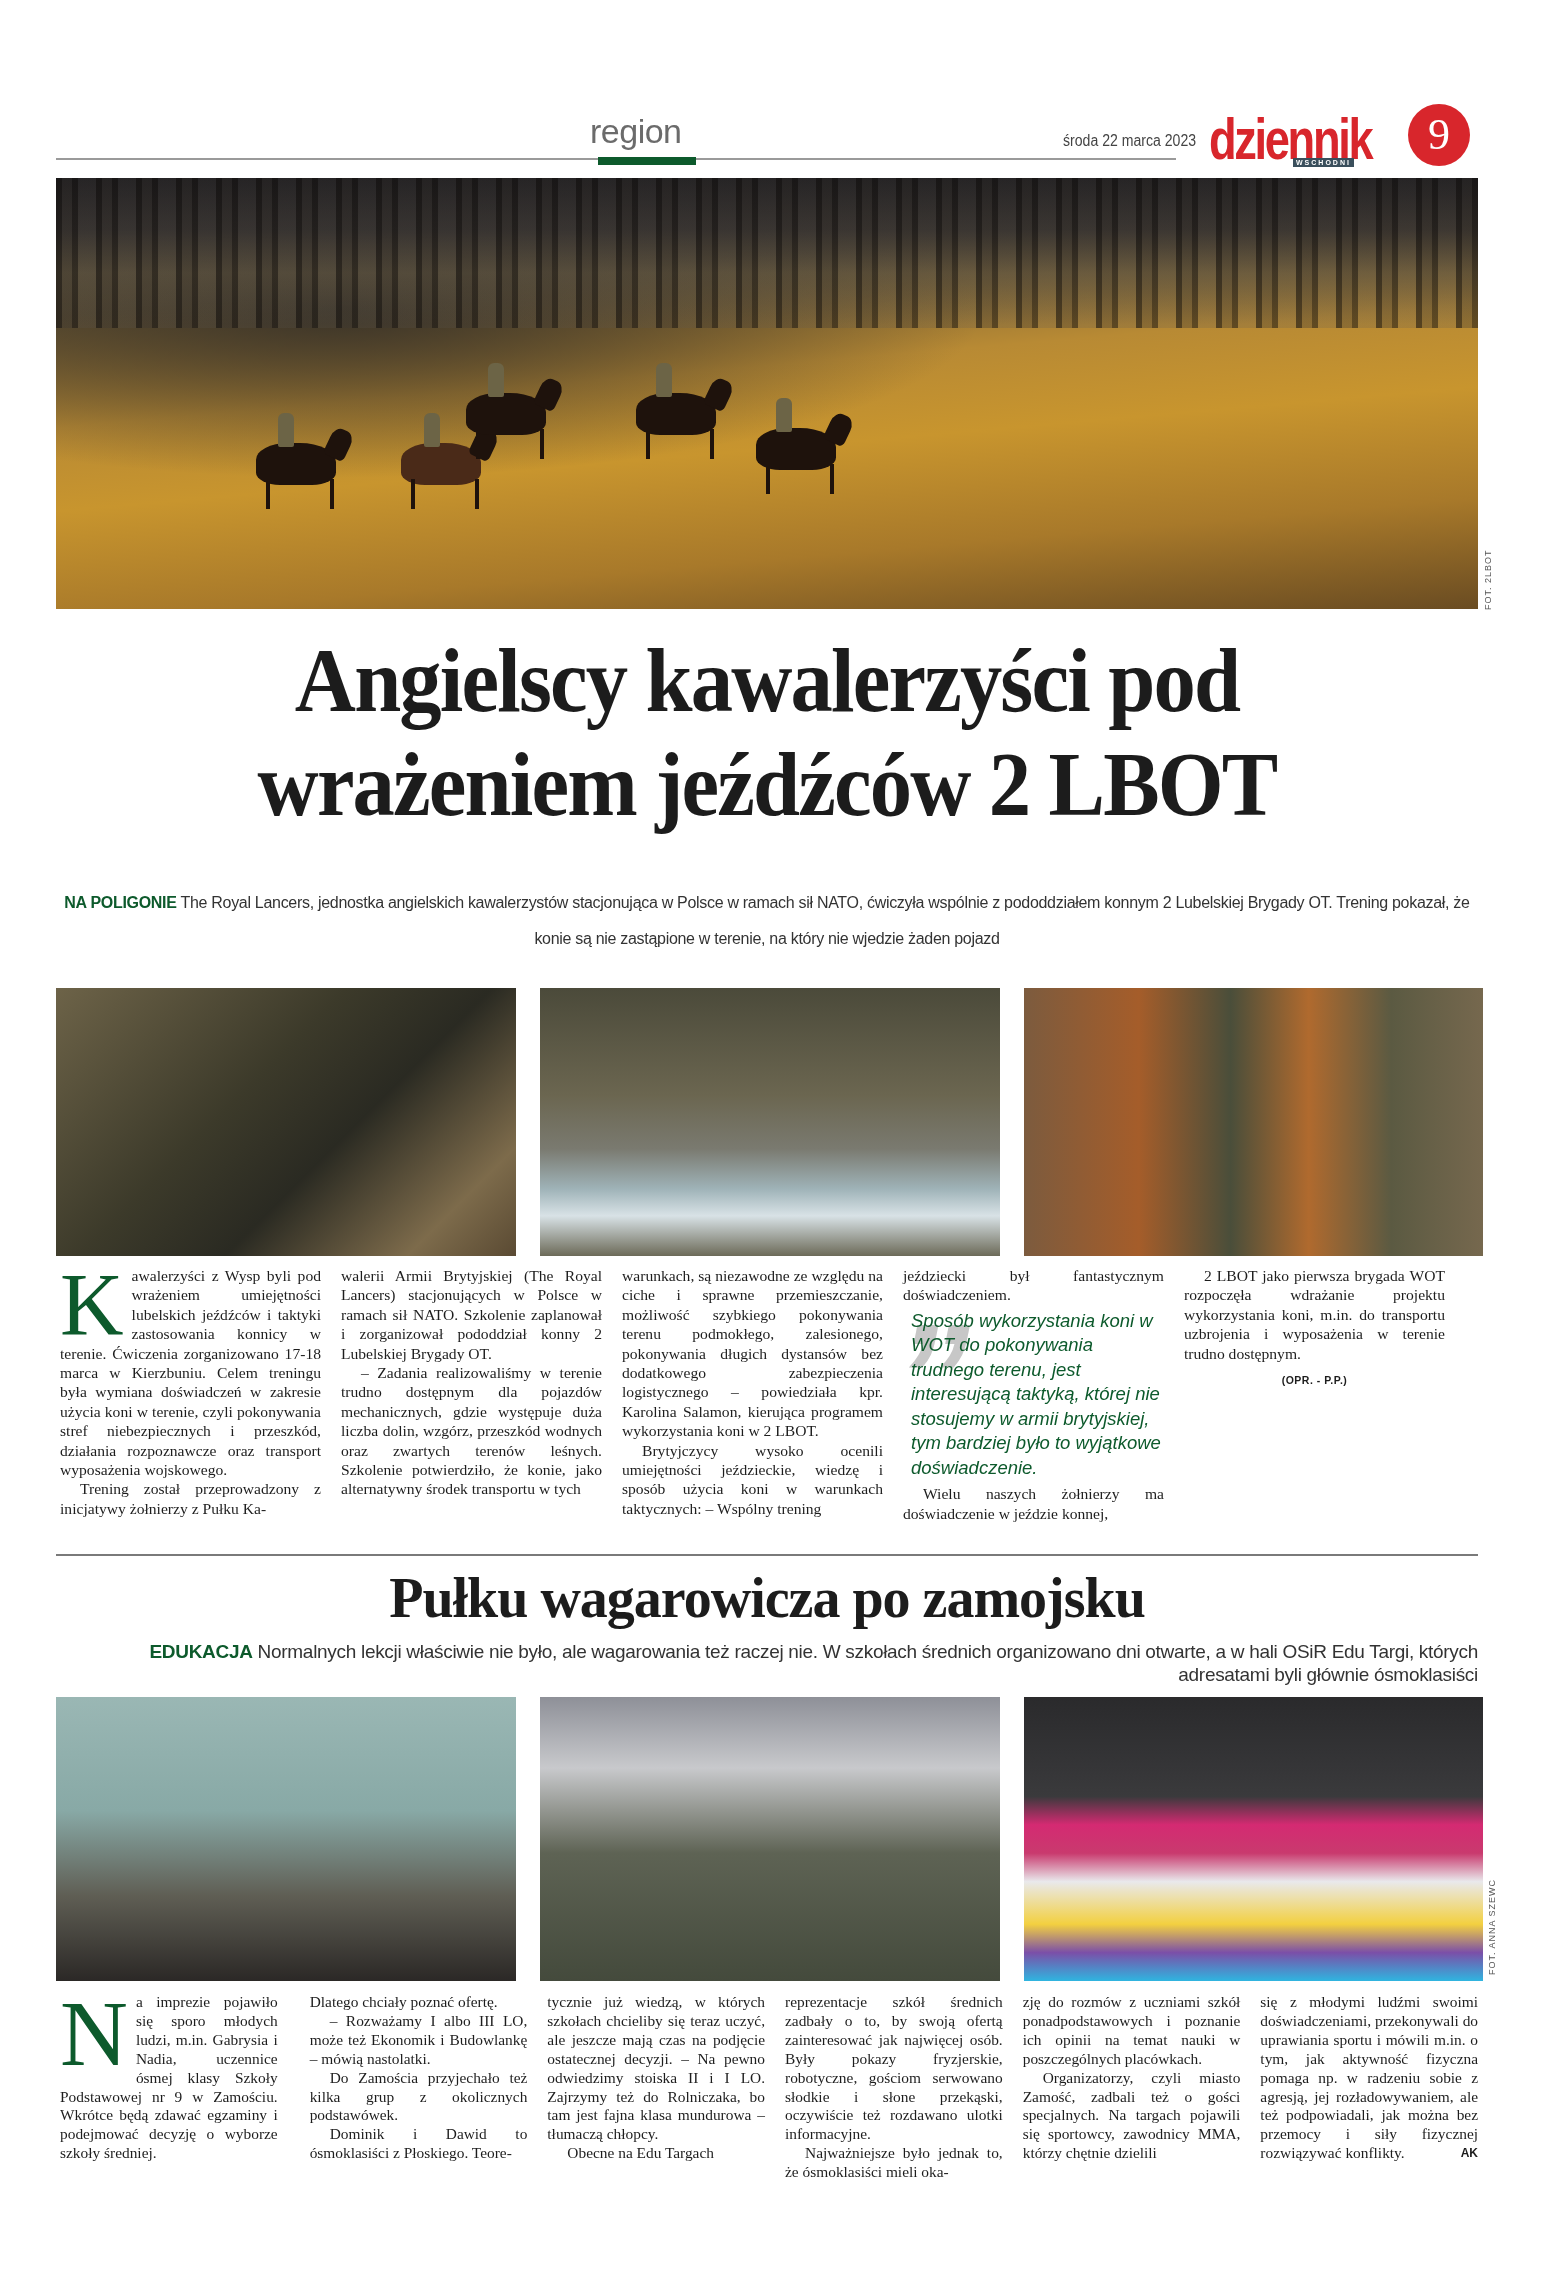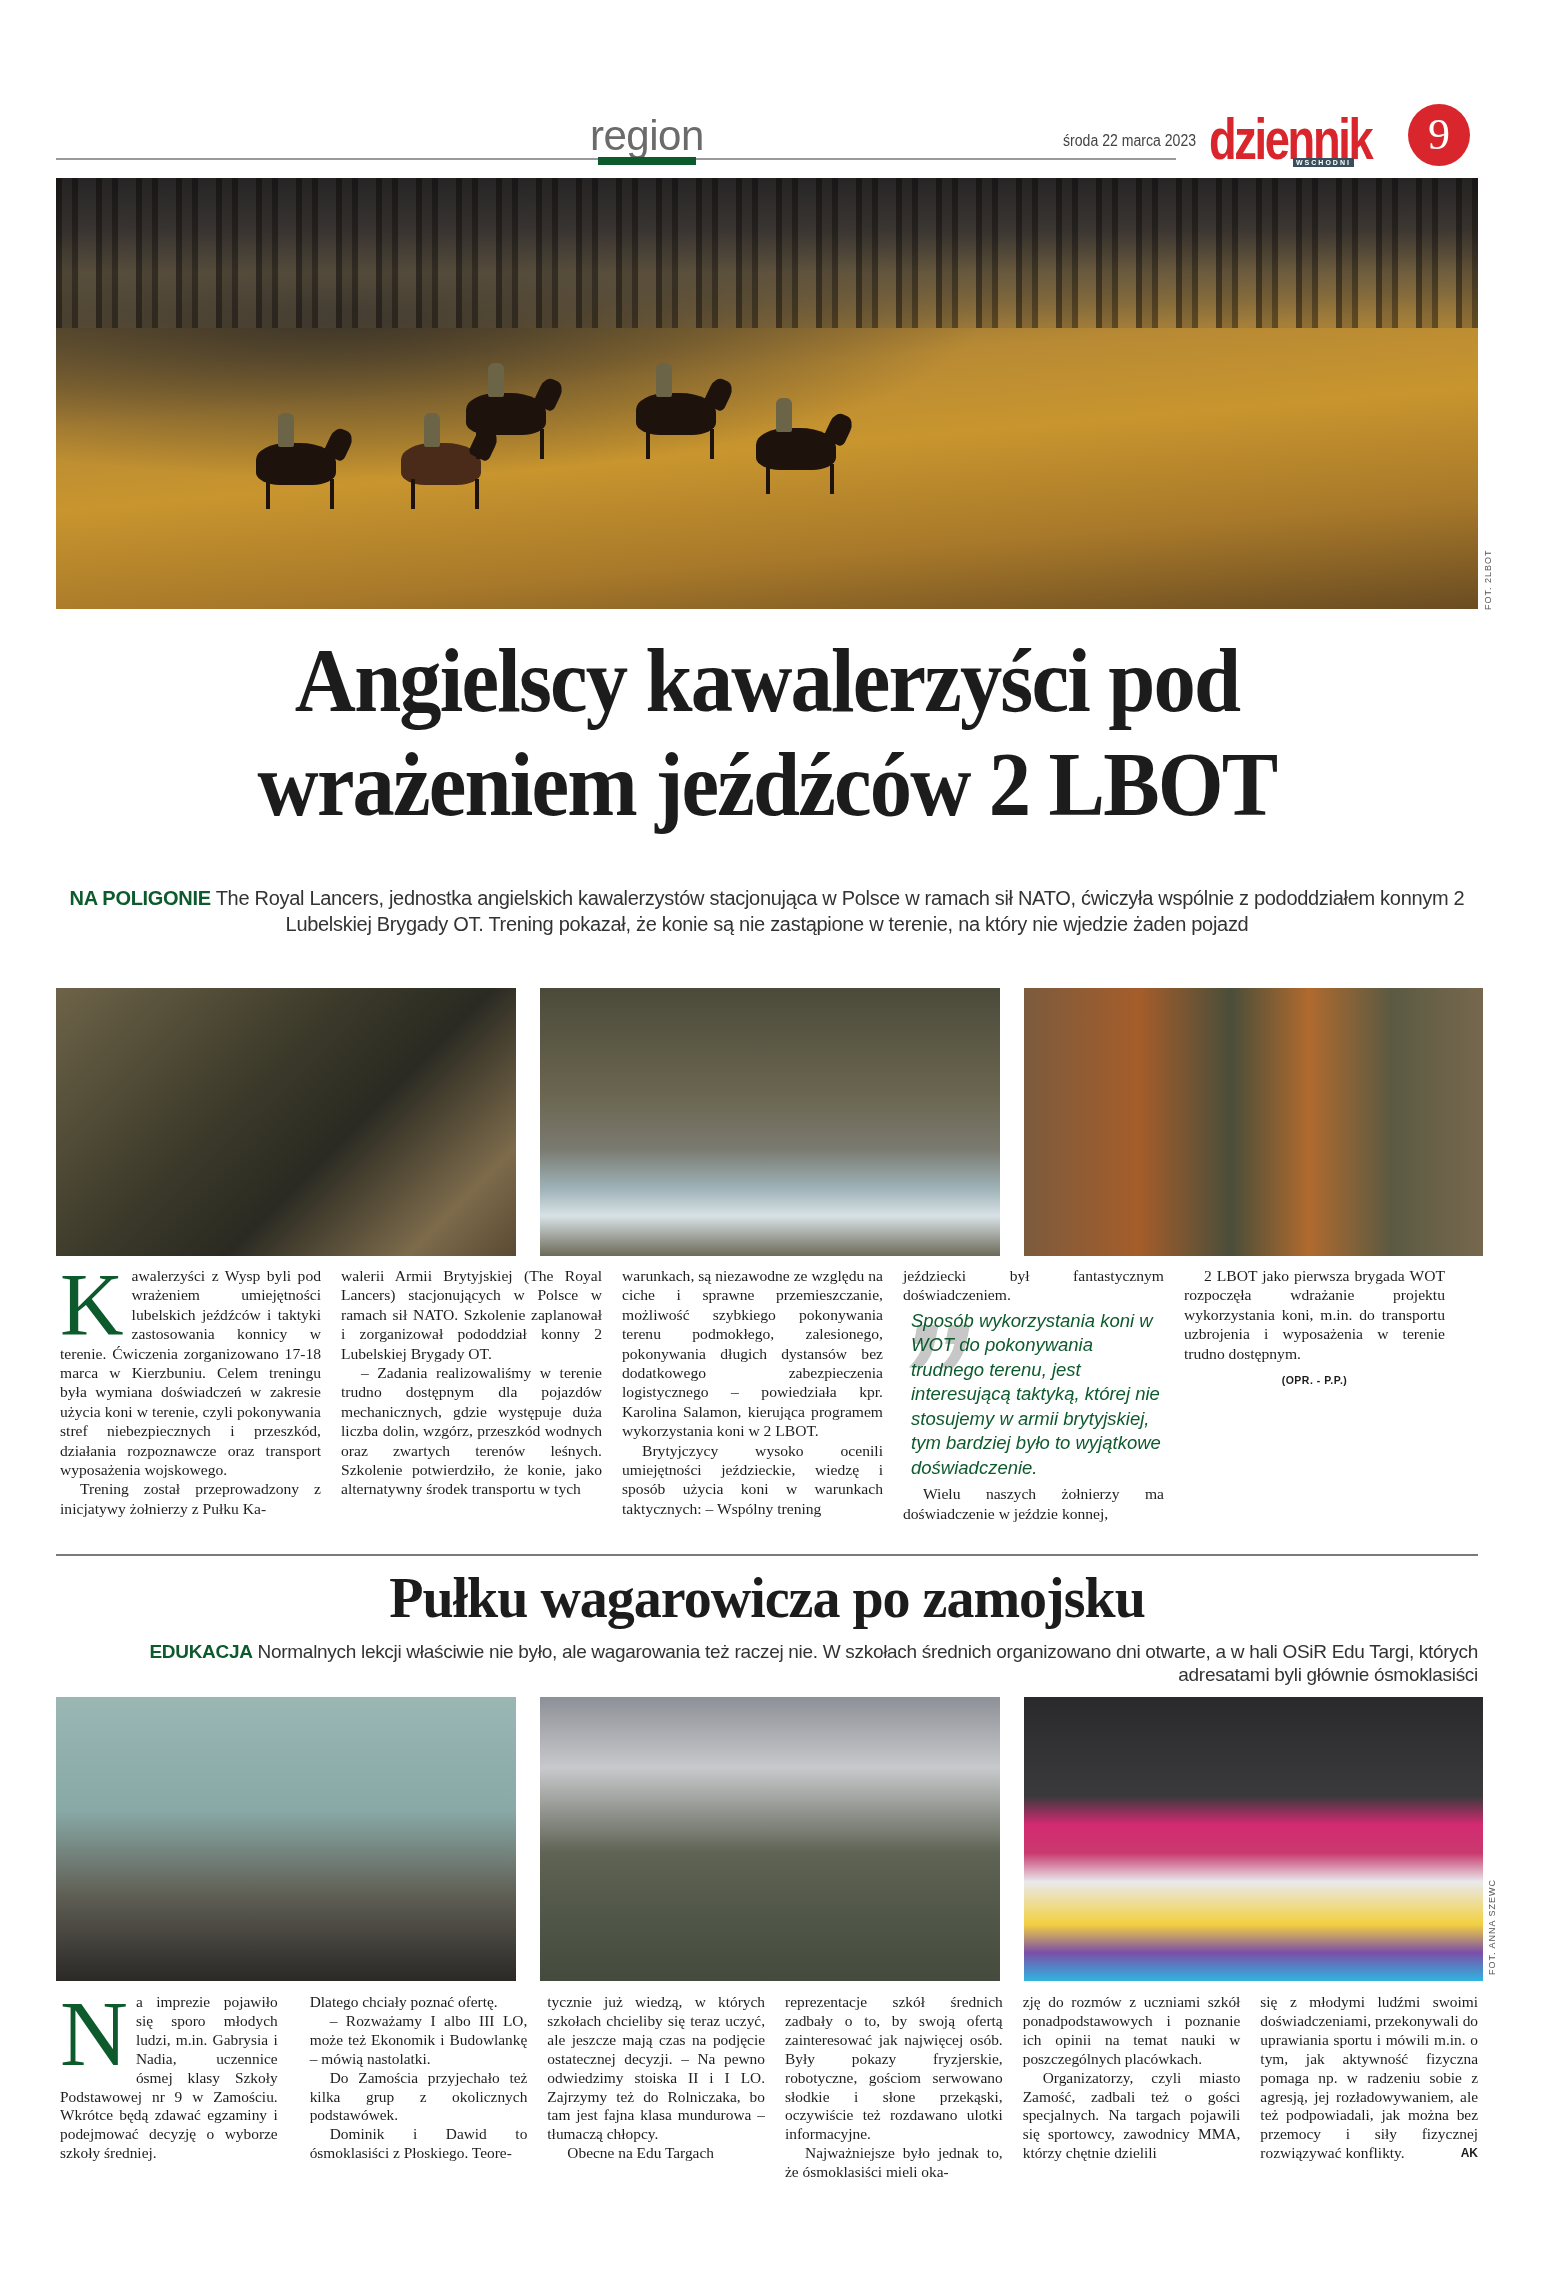--- a/index.html
+++ b/index.html
@@ -1,21 +1,21 @@
 <!DOCTYPE html>
 <html><head>
 <meta charset="utf-8">
 <style>
   * { box-sizing: border-box; margin: 0; padding: 0; }
   html, body { width: 1558px; height: 2281px; background: #ffffff; overflow: hidden; }
   body { position: relative; font-family: "Liberation Serif", serif; color: #1a1a1a; }
 
   
   .header-rule { position: absolute; left: 56px; top: 158px; width: 1120px; height: 2px; background: #9a9a9a; }
-  .section-label { position: absolute; left: 590px; top: 112px; font-family: "Liberation Sans", sans-serif; font-size: 42px; font-weight: 300; color: #6b6b6b; letter-spacing: -0.5px; }
+  .section-label { position: absolute; left: 590px; top: 112px; font-family: "Liberation Sans", sans-serif; font-size: 34px; font-weight: 300; color: #6b6b6b; letter-spacing: -0.5px; }
   .section-bar { position: absolute; left: 598px; top: 157px; width: 98px; height: 8px; background: #0d5a2c; }
   .date { position: absolute; left: 1063px; top: 132px; font-family: "Liberation Sans", sans-serif; font-size: 16px; color: #444; transform: scaleX(0.88); transform-origin: left; }
   .logo { position: absolute; left: 1209px; top: 110px; width: 172px; height: 58px; }
   .logo-word { font-family: "Liberation Sans", sans-serif; font-weight: 700; font-size: 58px; color: #d8262c; letter-spacing: -3px; line-height: 58px; transform: scaleX(0.78); transform-origin: left; display: block; }
   .logo-sub { position: absolute; left: 84px; top: 48px; background: #3a4f5c; color: #fff; font-family: "Liberation Sans", sans-serif; font-size: 7px; font-weight: 700; letter-spacing: 2px; padding: 1px 3px; }
   .page-num { position: absolute; left: 1408px; top: 104px; width: 62px; height: 62px; border-radius: 50%; background: #d8262c; color: #fff; font-family: "Liberation Serif", serif; font-size: 44px; text-align: center; line-height: 62px; }
 
   
   .photo { position: absolute; overflow: hidden; }
   .photo-credit { position: absolute; font-family: "Liberation Sans", sans-serif; font-size: 9px; color: #555; letter-spacing: 1px; transform: rotate(-90deg); transform-origin: left top; white-space: nowrap; }
@@ -37,21 +37,21 @@
   .p1 { left: 56px; top: 988px; width: 460px; height: 268px; background: linear-gradient(135deg, #6d6348 0%, #3c3a2a 40%, #2a2a22 60%, #7d6b4b 85%, #5a4a33 100%); }
   .p2 { left: 540px; top: 988px; width: 460px; height: 268px; background: linear-gradient(180deg, #4b4a3a 0%, #6b6650 40%, #7a7a70 60%, #9fb3b8 75%, #d8e2e6 85%, #6c6a58 100%); }
   .p3 { left: 1024px; top: 988px; width: 459px; height: 268px; background: linear-gradient(90deg, #7c5b3e 0%, #a55d2a 25%, #4a4e3a 45%, #b06a2e 62%, #5b5a42 80%, #76684e 100%); }
 
   .p4 { left: 56px; top: 1697px; width: 460px; height: 284px; background: linear-gradient(180deg, #9ab7b4 0%, #88a9a6 40%, #5f5e54 70%, #2b2826 100%); }
   .p5 { left: 540px; top: 1697px; width: 460px; height: 284px; background: linear-gradient(180deg, #8e9098 0%, #c8c9cc 25%, #5e6354 55%, #444a3c 100%); }
   .p6 { left: 1024px; top: 1697px; width: 459px; height: 284px; background: linear-gradient(180deg, #2a2a2c 0%, #3a3a3c 35%, #d42a72 45%, #c93a6e 55%, #e9e9ec 65%, #f3d040 80%, #7b4fa8 90%, #2fb5e0 100%); }
 
   
   .headline-1 { position: absolute; left: 56px; top: 628px; width: 1422px; text-align: center; font-family: "Liberation Serif", serif; font-weight: 700; font-size: 92px; line-height: 104px; letter-spacing: -2px; color: #1c1c1c; transform: scaleX(0.92); transform-origin: center; }
-  .lead { position: absolute; font-family: "Liberation Sans", sans-serif; font-size: 20px; line-height: 26px; color: #333; text-align: center; letter-spacing: -0.3px; }
+  .lead { position: absolute; font-family: "Liberation Sans", sans-serif; font-size: 16px; line-height: 36px; color: #333; text-align: center; letter-spacing: -0.3px; }
   .lead .kicker { font-weight: 700; color: #0d5a2c; }
   .lead-1 { left: 56px; top: 885px; width: 1422px; }
 
   
   .columns { position: absolute; display: flex; gap: 20px; font-family: "Liberation Serif", serif; font-size: 15.6px; line-height: 19.4px; color: #1d1d1d; }
   .col { width: 261px; text-align: justify; hyphens: manual; }
   .col p { text-indent: 20px; }
   .col p.noindent { text-indent: 0; }
   .columns-1 { left: 60px; top: 1266px; width: 1418px; }
   .dropcap { float: left; font-family: "Liberation Serif", serif; font-size: 88px; line-height: 74px; color: #0d5a2c; margin: 2px 8px 0 0; }

